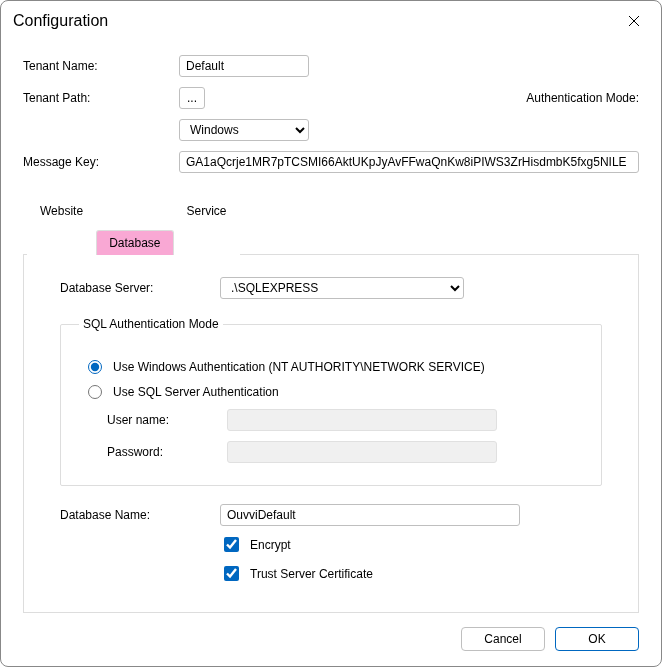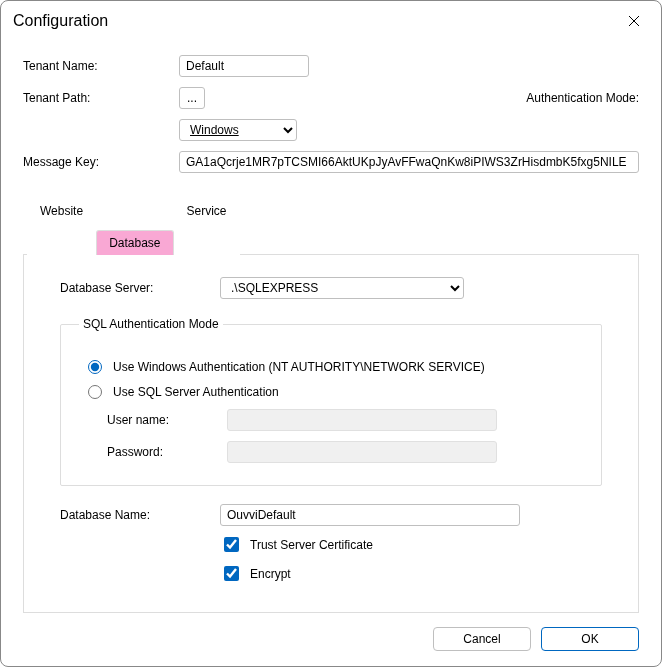--- a/index.html
+++ b/index.html
@@ -11,21 +11,21 @@
   .content { flex: 1; padding: 10px 22px 0 22px; display: flex; flex-direction: column; }
 
   .form-top { display: grid; grid-template-columns: 150px 1fr auto; column-gap: 6px; row-gap: 10px; align-items: center; margin-top: 4px; }
   .form-top label { font-size: 12px; }
   input[type=text], select {
     border: 1px solid #bfbfbf; border-radius: 3px; padding: 2px 6px; font-size: 12px; height: 22px; background: #fff;
   }
   .tenant-name-input { width: 130px; }
   .tenant-path-input { }
   .browse-btn { width: 26px; height: 22px; border: 1px solid #bfbfbf; border-radius: 3px; background: #fff; cursor: pointer; font-size: 12px; padding:0; }
-  .auth-select { width: 118px; text-decoration: underline; }
+  .auth-select { width: 130px; }
   .msg-input { grid-column: 2 / span 2; }
 
   .tabs-wrap { margin-top: 24px; }
   .tabstrip { display: flex; gap: 0; border-bottom: 1px solid #ddd; padding-left: 4px; }
   .tab { padding: 5px 12px; font-size: 12px; border: 1px solid transparent; border-bottom: none; cursor: pointer; background: #fff; position: relative; top: 1px; border-radius: 3px 3px 0 0; }
   .tab.active { border-color: #ddd; background: #f9a8d4; margin-top: 32px; }
   .tabpanel { border: 1px solid #ddd; border-top: none; padding: 22px 36px 24px 36px; }
 
   .db-row { display: grid; grid-template-columns: 160px 300px; align-items: center; margin-bottom: 18px; }
   .db-row label { font-size: 12px; }
@@ -36,21 +36,21 @@
   .radio-row { display: flex; align-items: flex-end; gap: 8px; margin: 8px 4px; font-size: 12px; }
   input[type=radio] { accent-color: #0067c0; width: 14px; height: 14px; }
   .cred-row { display: grid; grid-template-columns: 120px 270px; align-items: center; margin: 10px 0 0 28px; }
   .cred-row input { background: #f0f0f0; border: 1px solid #e0e0e0; height: 22px; }
 
   .dbname-row { display: grid; grid-template-columns: 160px 300px; align-items: center; margin-top: 10px; }
   .check-row { display: flex; align-items: center; gap: 8px; margin: 8px 0 4px 160px; font-size: 12px; }
   input[type=checkbox] { accent-color: #0067c0; width: 15px; height: 15px; }
 
   .footer { display: flex; justify-content: flex-end; gap: 10px; padding: 14px 22px 18px 22px; }
-  .btn { width: 98px; height: 24px; border: 1px solid #bfbfbf; border-radius: 4px; background: #fff; font-size: 12px; cursor: pointer; }
+  .btn { width: 84px; height: 24px; border: 1px solid #bfbfbf; border-radius: 4px; background: #fff; font-size: 12px; cursor: pointer; }
   .btn.primary { border: 1px solid #0067c0; }
 </style>
 </head>
 <body>
 
 <div class="window">
   <div class="titlebar">
     <span class="titlebar-title">Configuration</span>
     <button class="close-btn">
       <svg width="10" height="10" viewBox="0 0 10 10">
@@ -119,25 +119,25 @@
           </div>
         </fieldset>
 
         <div class="dbname-row">
           <label>Database Name:</label>
           <input type="text" value="OuvviDefault" style="">
         </div>
 
         <label class="check-row">
           <input type="checkbox" checked="" style="">
-          <span>Trust Server Certificate</span>
+          <span>Encrypt</span>
         </label>
         <label class="check-row">
           <input type="checkbox" checked="" style="">
-          <span>Encrypt</span>
+          <span>Trust Server Certificate</span>
         </label>
 
       </div>
     </div>
 
   </div>
 
   <div class="footer">
     <button class="btn">Cancel</button>
     <button class="btn primary">OK</button>

